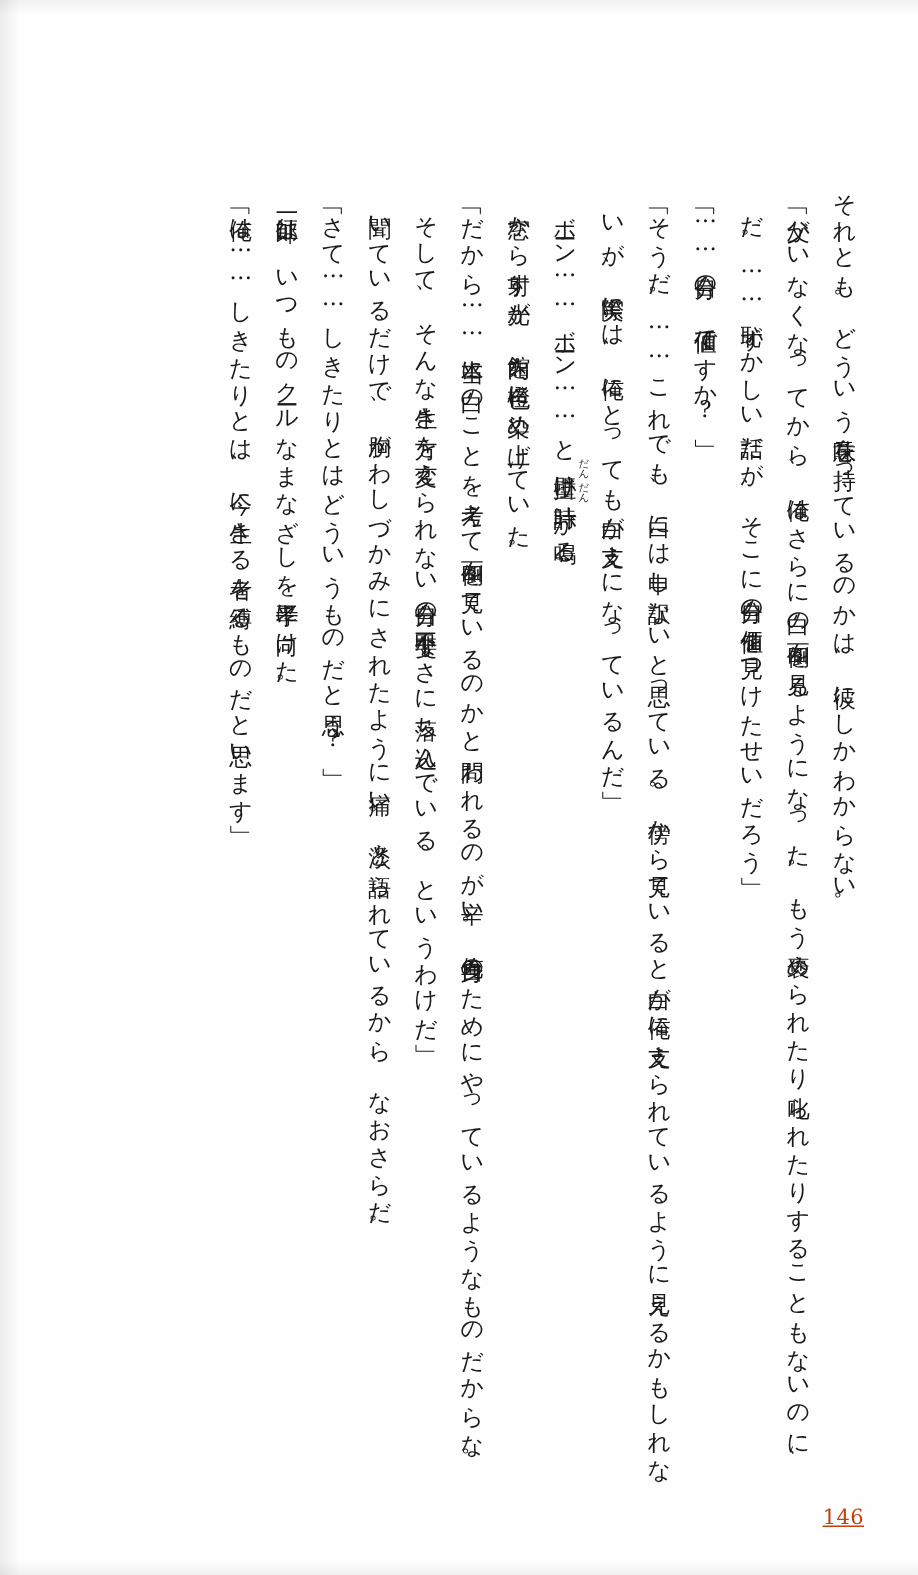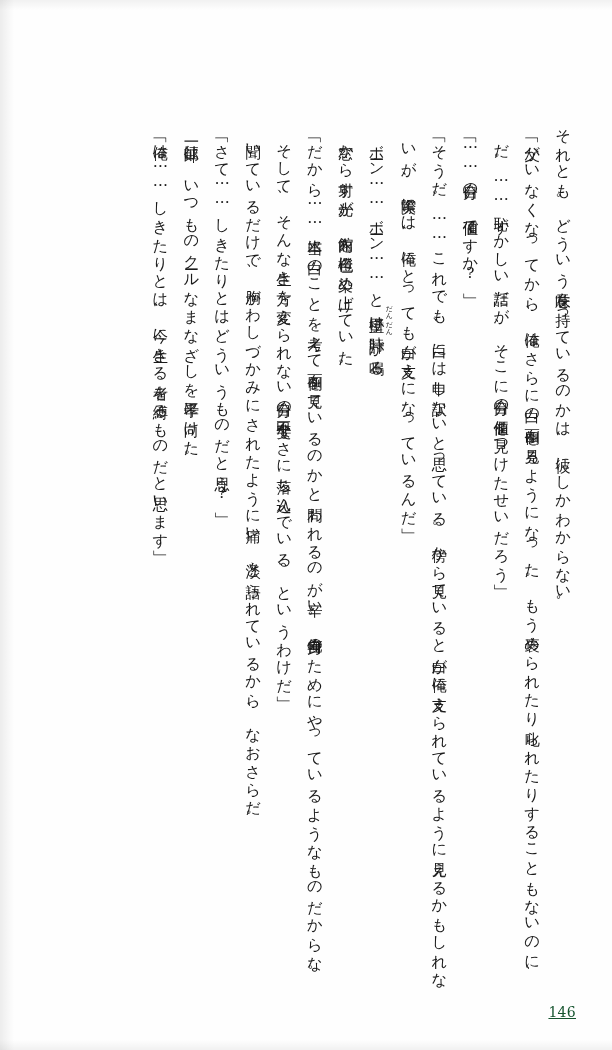--- a/index.html
+++ b/index.html
@@ -63,21 +63,21 @@
     line-height: 1;
     font-weight: normal;
   }
 
   .page-number {
     position: absolute;
     right: 36px;
     bottom: 30px;
     font-size: 14px;
     font-family: "DejaVu Serif", "Liberation Serif", serif;
-    color: #14532d;
+    color: #c2410c;
     letter-spacing: 0.02em;
     text-decoration: underline;
   }
 
   
   .edge-shade-left {
     position: absolute;
     left: 0;
     top: 0;
     width: 14px;

